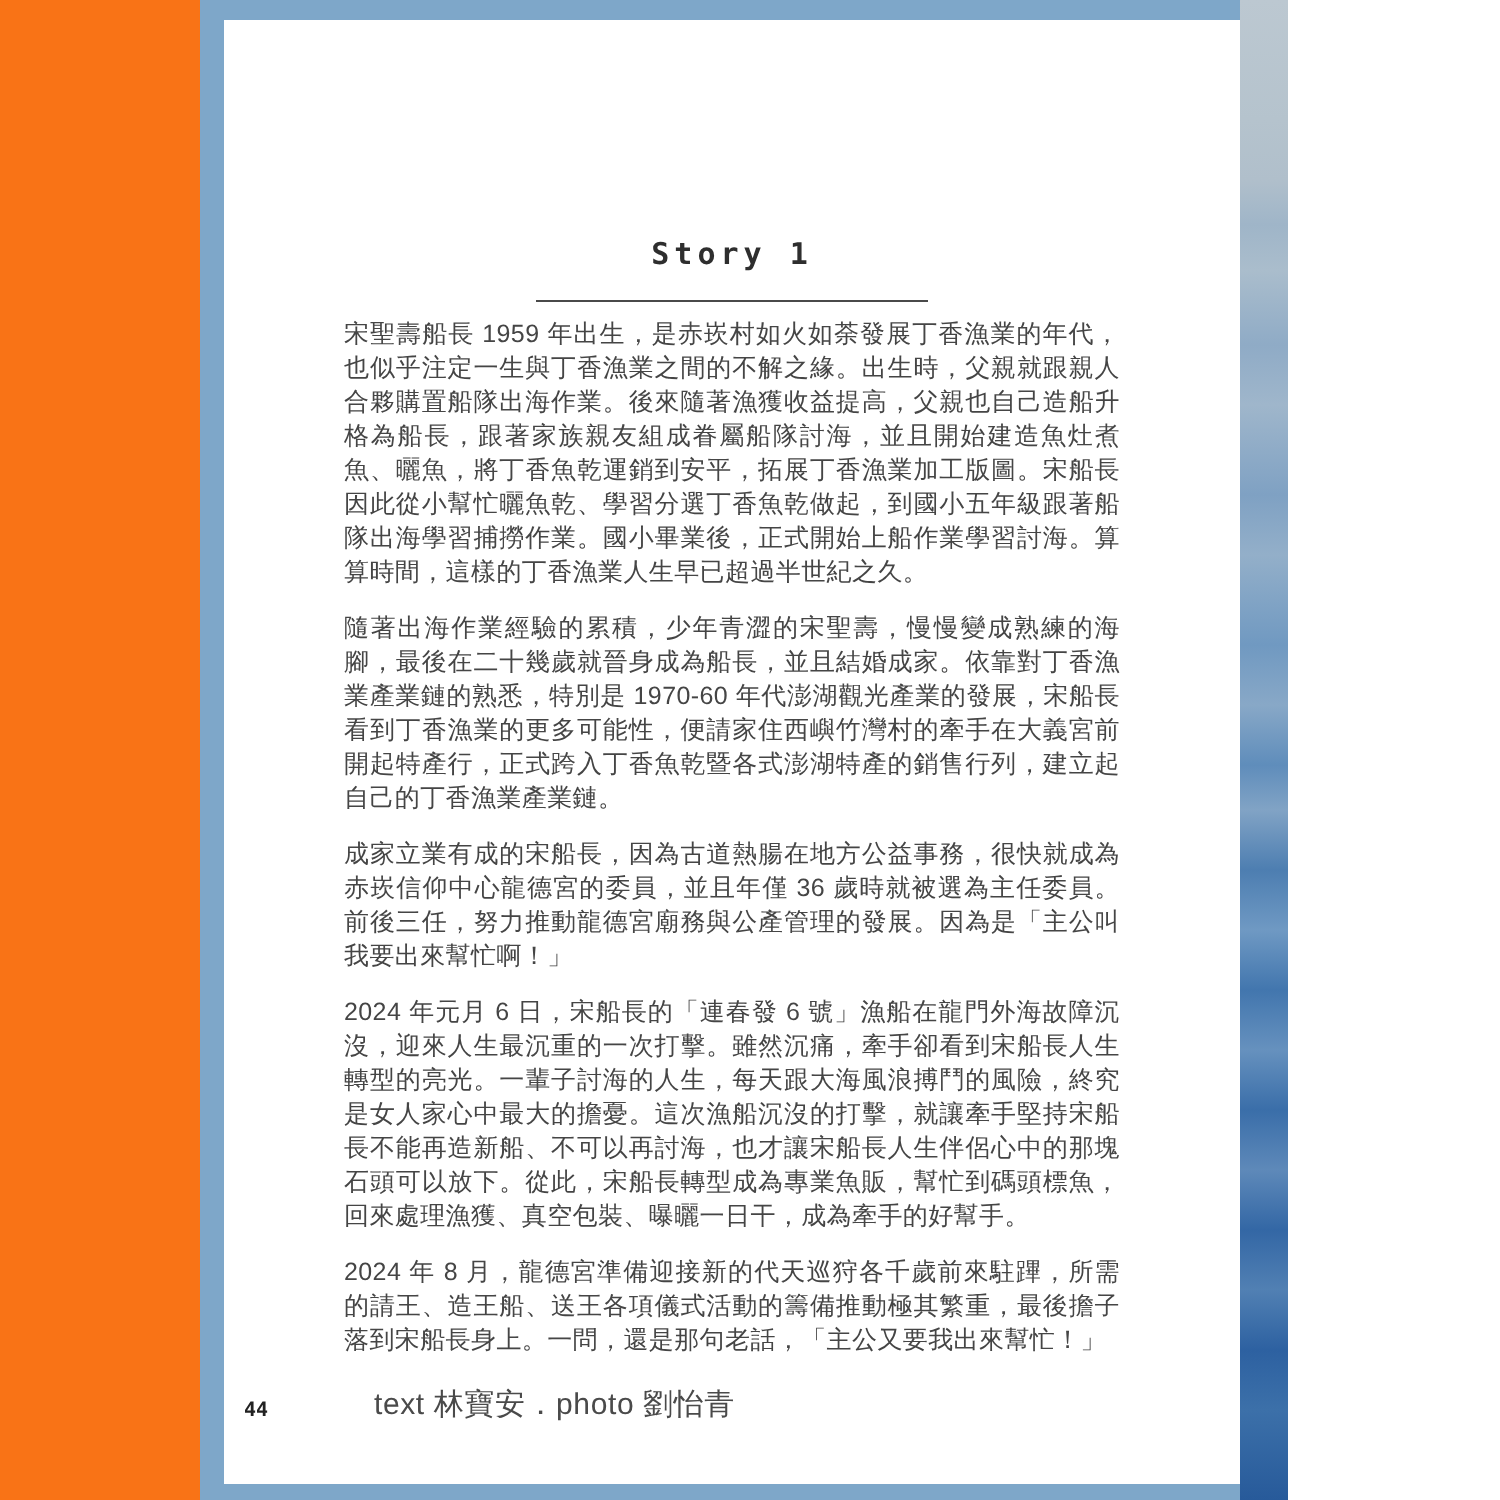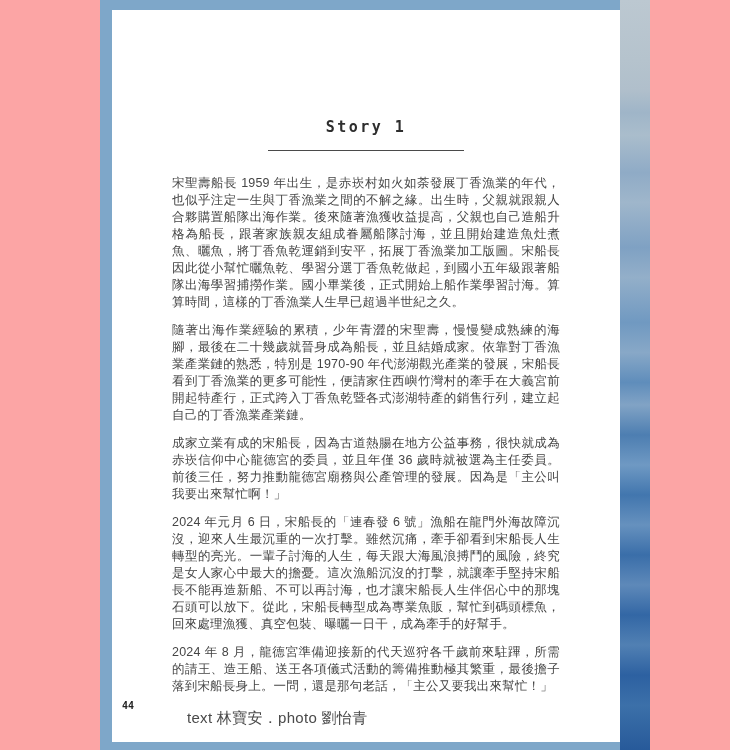--- a/index.html
+++ b/index.html
@@ -3,23 +3,23 @@
 <meta charset="utf-8">
 <style>
   html, body {
     margin: 0;
     padding: 0;
     background: #ffffff;
     font-family: "Liberation Sans", "DejaVu Sans", sans-serif;
   }
   .canvas {
     position: relative;
-    width: 730px;
+    width: 644px;
     height: 750px;
-    background: #fca5a5;
+    background: #f97316;
     overflow: hidden;
   }
   
   .backdrop {
     position: absolute;
     left: 100px;
     top: 0;
     width: 550px;
     height: 750px;
     background: #7ea7c9;
@@ -70,21 +70,21 @@
     letter-spacing: 1.5px;
     color: #2b2b2b;
   }
   .divider {
     width: 196px;
     margin: 14px auto 0 auto;
     border: none;
     border-top: 1.5px solid #4a4a4a;
   }
   .body-text {
-    margin-top: 24px;
+    margin-top: 8px;
   }
   .body-text p {
     margin: 0 0 11px 0;
     font-size: 12.5px;
     line-height: 17px;
     color: #454545;
     text-align: justify;
     letter-spacing: 0.2px;
   }
   .credit {
@@ -116,21 +116,21 @@
   <div class="page">
     <div class="page-inner">
 
       <div class="story-label">Story 1</div>
 
 
       <hr class="divider">
 
       <div class="body-text">
         <p>宋聖壽船長 1959 年出生，是赤崁村如火如荼發展丁香漁業的年代，也似乎注定一生與丁香漁業之間的不解之緣。出生時，父親就跟親人合夥購置船隊出海作業。後來隨著漁獲收益提高，父親也自己造船升格為船長，跟著家族親友組成眷屬船隊討海，並且開始建造魚灶煮魚、曬魚，將丁香魚乾運銷到安平，拓展丁香漁業加工版圖。宋船長因此從小幫忙曬魚乾、學習分選丁香魚乾做起，到國小五年級跟著船隊出海學習捕撈作業。國小畢業後，正式開始上船作業學習討海。算算時間，這樣的丁香漁業人生早已超過半世紀之久。</p>
-        <p>隨著出海作業經驗的累積，少年青澀的宋聖壽，慢慢變成熟練的海腳，最後在二十幾歲就晉身成為船長，並且結婚成家。依靠對丁香漁業產業鏈的熟悉，特別是 1970-90 年代澎湖觀光產業的發展，宋船長看到丁香漁業的更多可能性，便請家住西嶼竹灣村的牽手在大義宮前開起特產行，正式跨入丁香魚乾暨各式澎湖特產的銷售行列，建立起自己的丁香漁業產業鏈。</p>
+        <p>隨著出海作業經驗的累積，少年青澀的宋聖壽，慢慢變成熟練的海腳，最後在二十幾歲就晉身成為船長，並且結婚成家。依靠對丁香漁業產業鏈的熟悉，特別是 1970-60 年代澎湖觀光產業的發展，宋船長看到丁香漁業的更多可能性，便請家住西嶼竹灣村的牽手在大義宮前開起特產行，正式跨入丁香魚乾暨各式澎湖特產的銷售行列，建立起自己的丁香漁業產業鏈。</p>
         <p>成家立業有成的宋船長，因為古道熱腸在地方公益事務，很快就成為赤崁信仰中心龍德宮的委員，並且年僅 36 歲時就被選為主任委員。前後三任，努力推動龍德宮廟務與公產管理的發展。因為是「主公叫我要出來幫忙啊！」</p>
         <p>2024 年元月 6 日，宋船長的「連春發 6 號」漁船在龍門外海故障沉沒，迎來人生最沉重的一次打擊。雖然沉痛，牽手卻看到宋船長人生轉型的亮光。一輩子討海的人生，每天跟大海風浪搏鬥的風險，終究是女人家心中最大的擔憂。這次漁船沉沒的打擊，就讓牽手堅持宋船長不能再造新船、不可以再討海，也才讓宋船長人生伴侶心中的那塊石頭可以放下。從此，宋船長轉型成為專業魚販，幫忙到碼頭標魚，回來處理漁獲、真空包裝、曝曬一日干，成為牽手的好幫手。</p>
         <p>2024 年 8 月，龍德宮準備迎接新的代天巡狩各千歲前來駐蹕，所需的請王、造王船、送王各項儀式活動的籌備推動極其繁重，最後擔子落到宋船長身上。一問，還是那句老話，「主公又要我出來幫忙！」</p>
       </div>
 
       <div class="credit">text 林寶安．photo 劉怡青</div>
 
     </div>
 
     <div class="pagenum">44</div>

